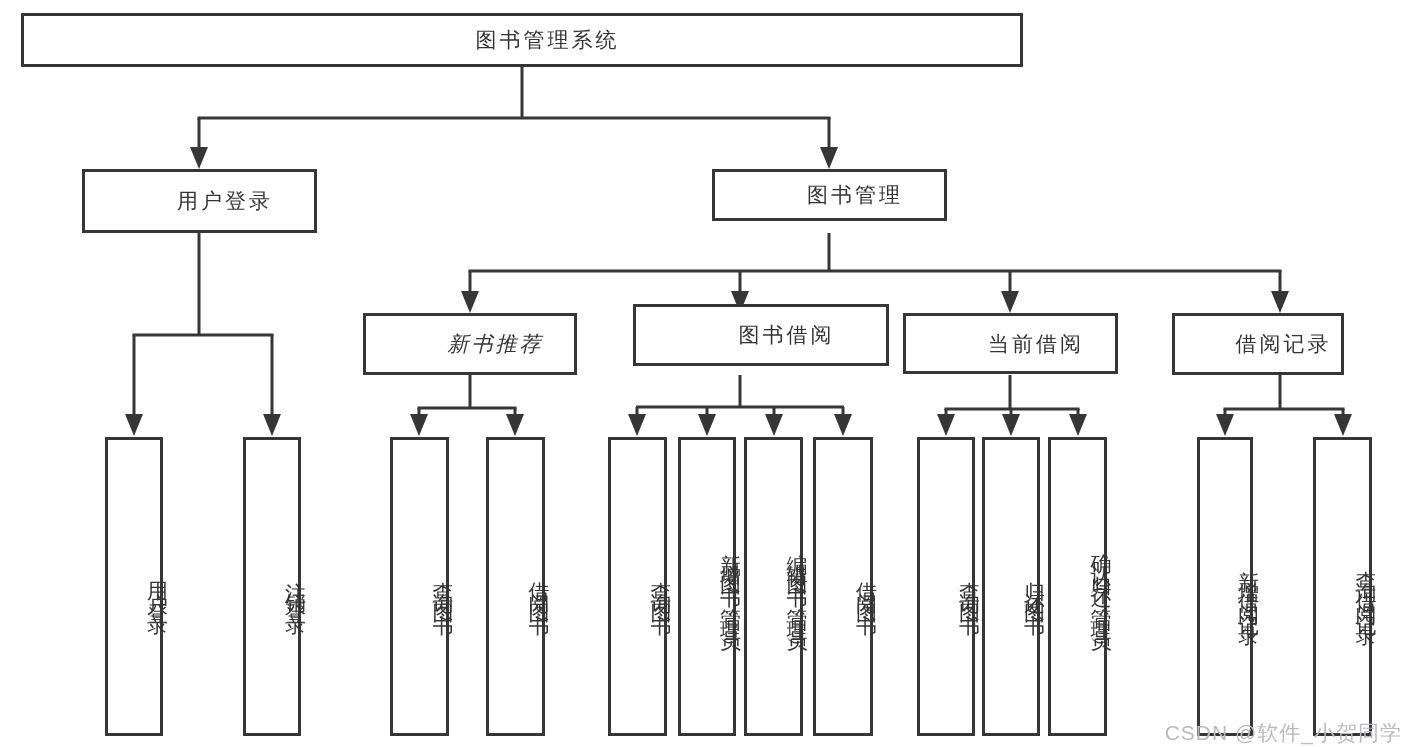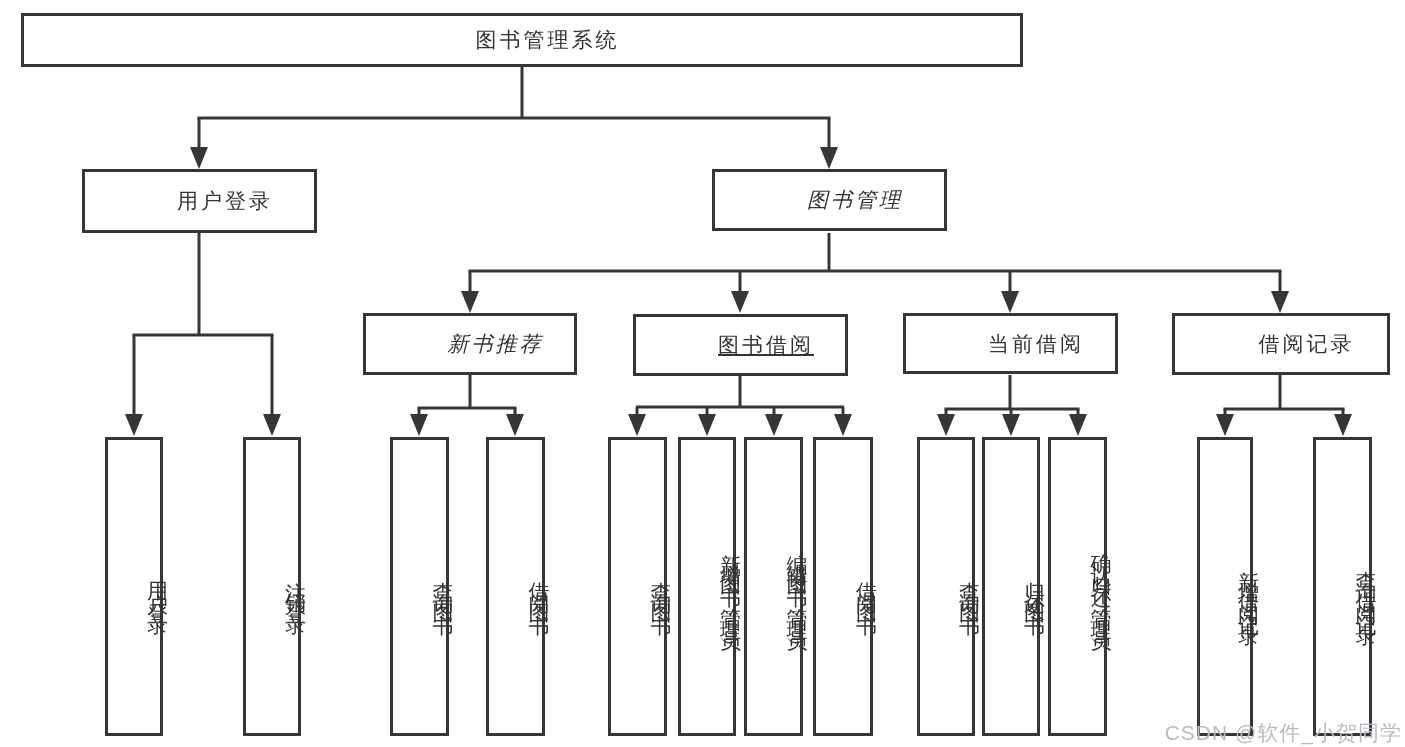--- a/index.html
+++ b/index.html
@@ -131,26 +131,26 @@
       <polygon points="1069,414 1087,414 1078,436"></polygon>
 
       <polygon points="1216,414 1234,414 1225,436"></polygon>
       <polygon points="1334,414 1352,414 1343,436"></polygon>
     </g>
   </svg>
 
   <div class="box hbox" style="left:21px; top:13px; width:1002px; height:54px;">图书管理系统</div>
 
   <div class="box hbox" style="left:82px; top:169px; width:235px; height:64px;">用户登录</div>
-  <div class="box hbox" style="left:712px; top:169px; width:235px; height:62px;font-style:italic;">图书管理</div>
+  <div class="box hbox" style="left:712px; top:169px; width:235px; height:52px;">图书管理</div>
 
   <div class="box hbox" style="left:363px; top:313px; width:214px; height:62px;font-style:italic;">新书推荐</div>
-  <div class="box hbox" style="left:633px; top:314px; width:215px; height:62px;text-decoration:underline;">图书借阅</div>
+  <div class="box hbox" style="left:633px; top:304px; width:256px; height:62px;">图书借阅</div>
   <div class="box hbox" style="left:903px; top:313px; width:215px; height:61px;">当前借阅</div>
-  <div class="box hbox" style="left:1172px; top:313px; width:218px; height:62px;">借阅记录</div>
+  <div class="box hbox" style="left:1172px; top:313px; width:172px; height:62px;">借阅记录</div>
 
   <div class="box vbox" style="left:105px; top:437px; width:58px; height:299px;">用户登录</div>
   <div class="box vbox" style="left:243px; top:437px; width:58px; height:299px;">注销登录</div>
 
   <div class="box vbox" style="left:390px; top:437px; width:59px; height:299px;">查询图书</div>
   <div class="box vbox" style="left:486px; top:437px; width:59px; height:299px;">借阅图书</div>
 
   <div class="box vbox" style="left:608px; top:437px; width:59px; height:299px;">查询图书</div>
   <div class="box vbox" style="left:678px; top:437px; width:58px; height:299px;">新增图书（管理员）</div>
   <div class="box vbox" style="left:744px; top:437px; width:59px; height:299px;">编辑图书（管理员）</div>

